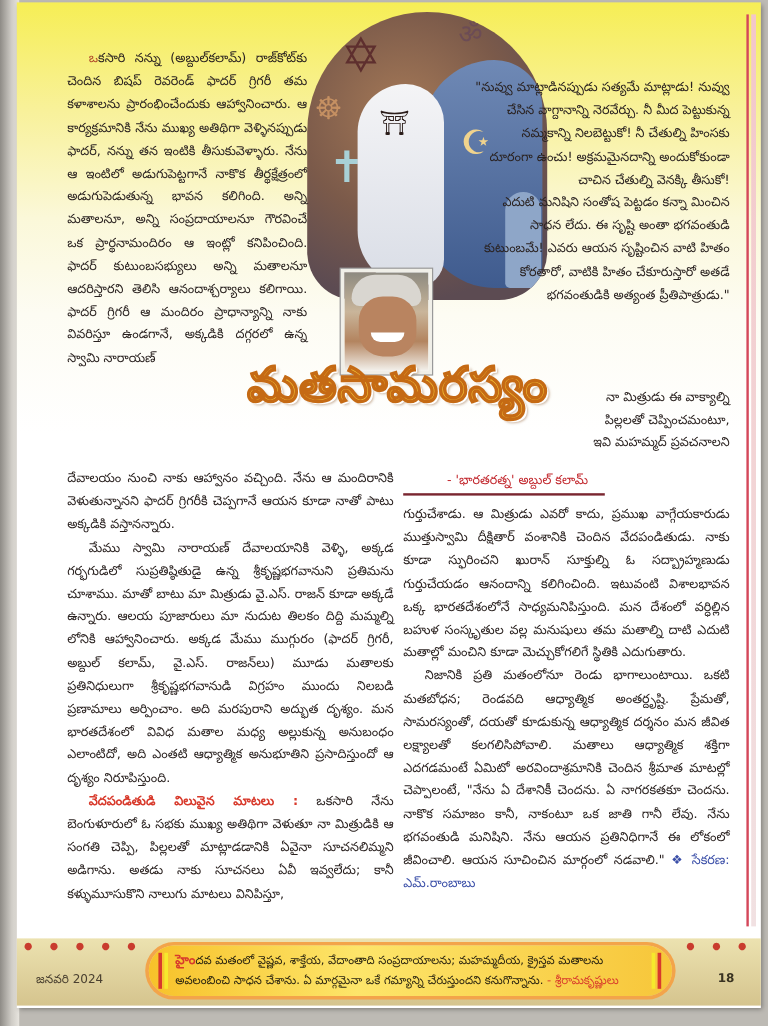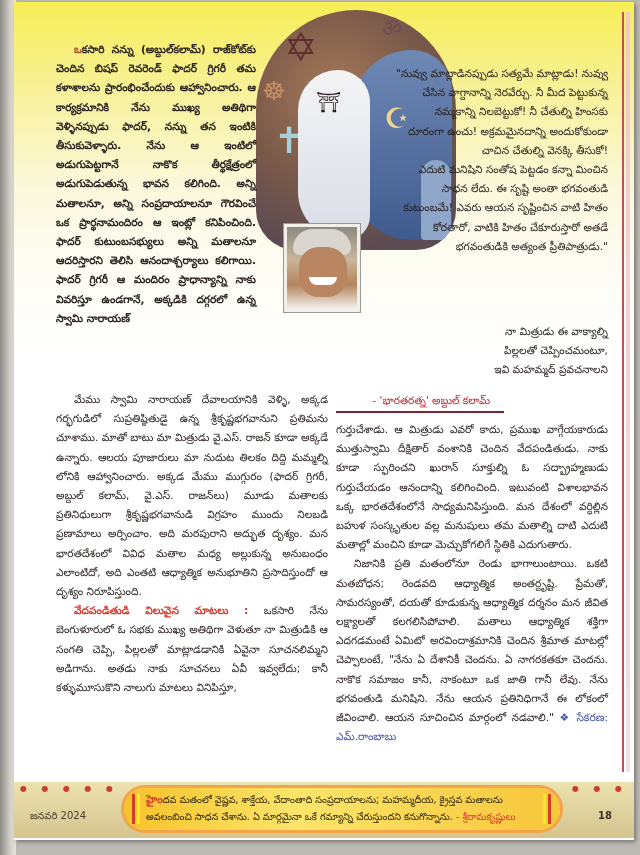--- a/index.html
+++ b/index.html
@@ -134,39 +134,41 @@
     <span class="glyph moon">☪</span>
     <div class="hands"></div>
   </div>
 
   <div class="portrait">
     <div class="hair"></div>
     <div class="face"></div>
     <div class="smile"></div>
   </div>
 
-  <div class="text" style="left:42px; top:38px; width:200px;font-weight:bold;">
+  <div class="text" style="left:42px; top:38px; width:200px;">
     <p class="indent"><span class="drop">ఒ</span><span>కసారి నన్ను (అబ్దుల్‌కలామ్) రాజ్‌కోట్‌కు చెందిన బిషప్ రెవరెండ్ ఫాదర్ గ్రిగరీ తమ కళాశాలను ప్రారంభించేందుకు ఆహ్వానించారు. ఆ కార్యక్రమానికి నేను ముఖ్య అతిథిగా వెళ్ళినప్పుడు ఫాదర్, నన్ను తన ఇంటికి తీసుకువెళ్ళారు. నేను ఆ ఇంటిలో అడుగుపెట్టగానే నాకొక తీర్థక్షేత్రంలో అడుగుపెడుతున్న భావన కలిగింది. అన్ని మతాలనూ, అన్ని సంప్రదాయాలనూ గౌరవించే ఒక ప్రార్థనామందిరం ఆ ఇంట్లో కనిపించింది. ఫాదర్ కుటుంబసభ్యులు అన్ని మతాలనూ ఆదరిస్తారని తెలిసి ఆనందాశ్చర్యాలు కలిగాయి. ఫాదర్ గ్రిగరీ ఆ మందిరం ప్రాధాన్యాన్ని నాకు వివరిస్తూ ఉండగానే, అక్కడికి దగ్గరలో ఉన్న స్వామి నారాయణ్</span></p>
   </div>
 
   <div class="text" style="left:42px; top:388px; width:272px;">
+    <p>దేవాలయం నుంచి నాకు ఆహ్వానం వచ్చింది. నేను ఆ మందిరానికి వెళుతున్నానని ఫాదర్ గ్రిగరీకి చెప్పగానే ఆయన కూడా నాతో పాటు అక్కడికి వస్తానన్నారు.</p>
     <p class="indent">మేము స్వామి నారాయణ్ దేవాలయానికి వెళ్ళి, అక్కడ గర్భగుడిలో సుప్రతిష్ఠితుడై ఉన్న శ్రీకృష్ణభగవానుని ప్రతిమను చూశాము. మాతో బాటు మా మిత్రుడు వై.ఎస్. రాజన్ కూడా అక్కడే ఉన్నారు. ఆలయ పూజారులు మా నుదుట తిలకం దిద్ది మమ్మల్ని లోనికి ఆహ్వానించారు. అక్కడ మేము ముగ్గురం (ఫాదర్ గ్రిగరీ, అబ్దుల్ కలామ్, వై.ఎస్. రాజన్‌లు) మూడు మతాలకు ప్రతినిధులుగా శ్రీకృష్ణభగవానుడి విగ్రహం ముందు నిలబడి ప్రణామాలు అర్పించాం. అది మరపురాని అద్భుత దృశ్యం. మన భారతదేశంలో వివిధ మతాల మధ్య అల్లుకున్న అనుబంధం ఎలాంటిదో, అది ఎంతటి ఆధ్యాత్మిక అనుభూతిని ప్రసాదిస్తుందో ఆ దృశ్యం నిరూపిస్తుంది.</p>
     <p class="indent"><span class="subhead">వేదపండితుడి విలువైన మాటలు :</span> <span>ఒకసారి నేను బెంగుళూరులో ఓ సభకు ముఖ్య అతిథిగా వెళుతూ నా మిత్రుడికి ఆ సంగతి చెప్పి, పిల్లలతో మాట్లాడడానికి ఏవైనా సూచనలిమ్మని అడిగాను. అతడు నాకు సూచనలు ఏవీ ఇవ్వలేదు; కానీ కళ్ళుమూసుకొని నాలుగు మాటలు వినిపిస్తూ,</span></p>
   </div>
 
   <div class="text" style="left:382px; top:62px; width:212px; text-align:right;">
     <p>"నువ్వు మాట్లాడినప్పుడు సత్యమే మాట్లాడు! నువ్వు చేసిన వాగ్దానాన్ని నెరవేర్చు. నీ మీద పెట్టుకున్న నమ్మకాన్ని నిలబెట్టుకో! నీ చేతుల్ని హింసకు దూరంగా ఉంచు! అక్రమమైనదాన్ని అందుకోకుండా చాచిన చేతుల్ని వెనక్కి తీసుకో!</p>
     <p class="indent">ఎదుటి మనిషిని సంతోష పెట్టడం కన్నా మించిన సాధన లేదు. ఈ సృష్టి అంతా భగవంతుడి కుటుంబమే! ఎవరు ఆయన సృష్టించిన వాటి హితం కోరతారో, వాటికి హితం చేకూరుస్తారో అతడే భగవంతుడికి అత్యంత ప్రీతిపాత్రుడు."</p>
   </div>
 
   <div class="text" style="left:478px; top:320px; width:116px; text-align:right;">
     <p>నా మిత్రుడు ఈ వాక్యాల్ని పిల్లలతో చెప్పించమంటూ, ఇవి మహమ్మద్ ప్రవచనాలని</p>
   </div>
 
   <div class="title">
+    <div>మతసామరస్యం</div>
   </div>
   <div class="byline">- 'భారతరత్న' అబ్దుల్ కలామ్</div>
   <div class="byline-rule"></div>
 
   <div class="text" style="left:322px; top:418px; width:272px;">
     <p>గుర్తుచేశాడు. ఆ మిత్రుడు ఎవరో కాదు, ప్రముఖ వాగ్గేయకారుడు ముత్తుస్వామి దీక్షితార్ వంశానికి చెందిన వేదపండితుడు. నాకు కూడా స్ఫురించని ఖురాన్ సూక్తుల్ని ఓ సద్బ్రాహ్మణుడు గుర్తుచేయడం ఆనందాన్ని కలిగించింది. ఇటువంటి విశాలభావన ఒక్క భారతదేశంలోనే సాధ్యమనిపిస్తుంది. మన దేశంలో వర్ధిల్లిన బహుళ సంస్కృతుల వల్ల మనుషులు తమ మతాల్ని దాటి ఎదుటి మతాల్లో మంచిని కూడా మెచ్చుకోగలిగే స్థితికి ఎదుగుతారు.</p>
     <p class="indent"><span>నిజానికి ప్రతి మతంలోనూ రెండు భాగాలుంటాయి. ఒకటి మతబోధన; రెండవది ఆధ్యాత్మిక అంతర్దృష్టి. ప్రేమతో, సామరస్యంతో, దయతో కూడుకున్న ఆధ్యాత్మిక దర్శనం మన జీవిత లక్ష్యాలతో కలగలిసిపోవాలి. మతాలు ఆధ్యాత్మిక శక్తిగా ఎదగడమంటే ఏమిటో అరవిందాశ్రమానికి చెందిన శ్రీమాత మాటల్లో చెప్పాలంటే, "నేను ఏ దేశానికీ చెందను. ఏ నాగరకతకూ చెందను. నాకొక సమాజం కానీ, నాకంటూ ఒక జాతి గానీ లేవు. నేను భగవంతుడి మనిషిని. నేను ఆయన ప్రతినిధిగానే ఈ లోకంలో జీవించాలి. ఆయన సూచించిన మార్గంలో నడవాలి."</span> <span class="credit">❖</span> <span class="credit">సేకరణ: ఎమ్.రాంబాబు</span></p>
   </div>
 </div>
 

